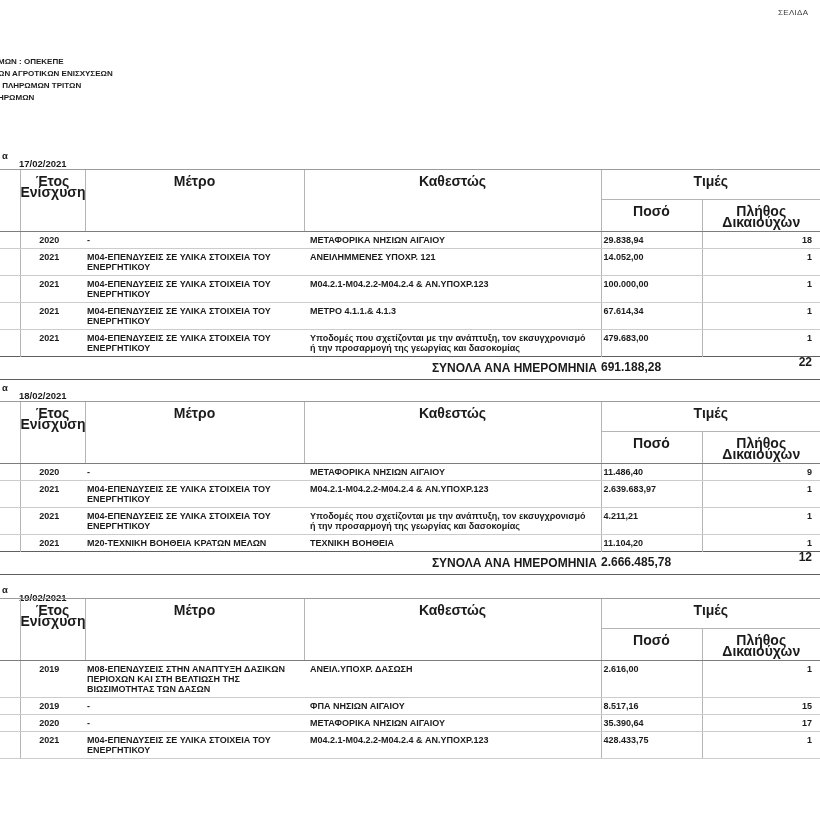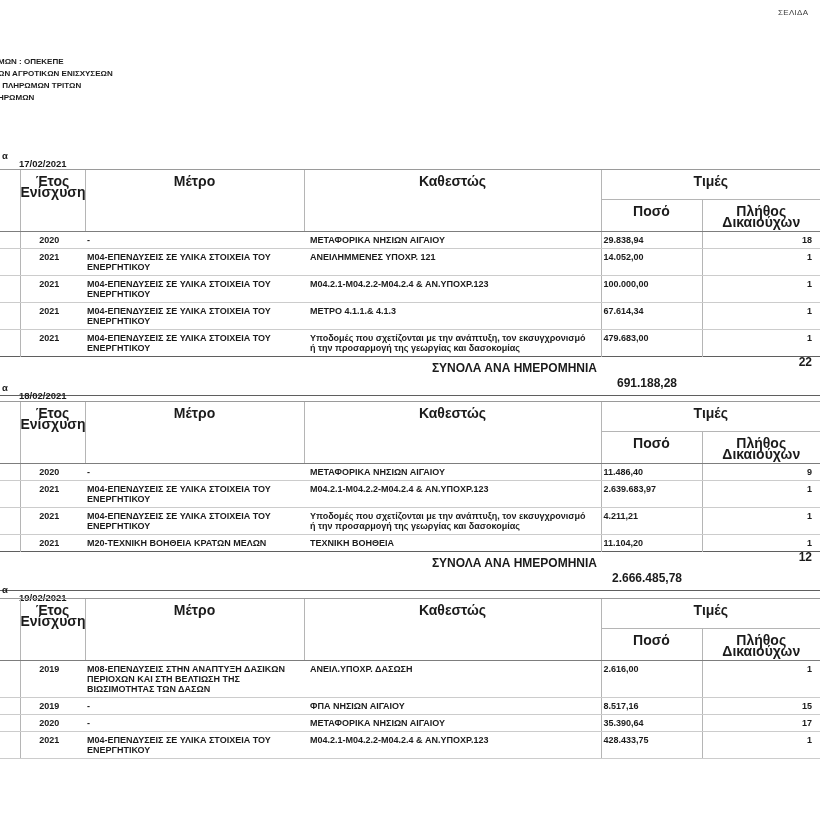--- a/index.html
+++ b/index.html
@@ -54,21 +54,21 @@
   td.year{text-align:center;padding:3px 7px 3px 0;border-left:1px solid var(--gMid)}
   td.measure{padding:3px 6px 3px 2px}
   td.regime{padding:3px 8px 3px 6px}
   td.amount{text-align:left;padding:3px 14px 3px 2px;border-left:1px solid var(--gMid)}
   td.count{text-align:right;padding:3px 8px 3px 2px;border-left:1px solid var(--gMid)}
 
   
   .tbl tr.totals td{border-top:1px solid var(--gTotal);border-bottom:1px solid var(--gTotal);
     font-size:12px;line-height:10px}
   td.t-label{text-align:right;padding:6px 4px 6px 0}
-  td.t-amount{text-align:center;padding:21px 9px 7px 0}
+  td.t-amount{text-align:left;padding:5px 9px 7px 0}
   td.t-count{text-align:right;padding:0 8px 8px 0}
 </style>
 </head>
 <body>
 
 <div class="page-label">ΣΕΛΙΔΑ</div>
 
 <div class="org">
   <div>ΜΩΝ : ΟΠΕΚΕΠΕ</div>
   <div>ΩΝ ΑΓΡΟΤΙΚΩΝ ΕΝΙΣΧΥΣΕΩΝ</div>

